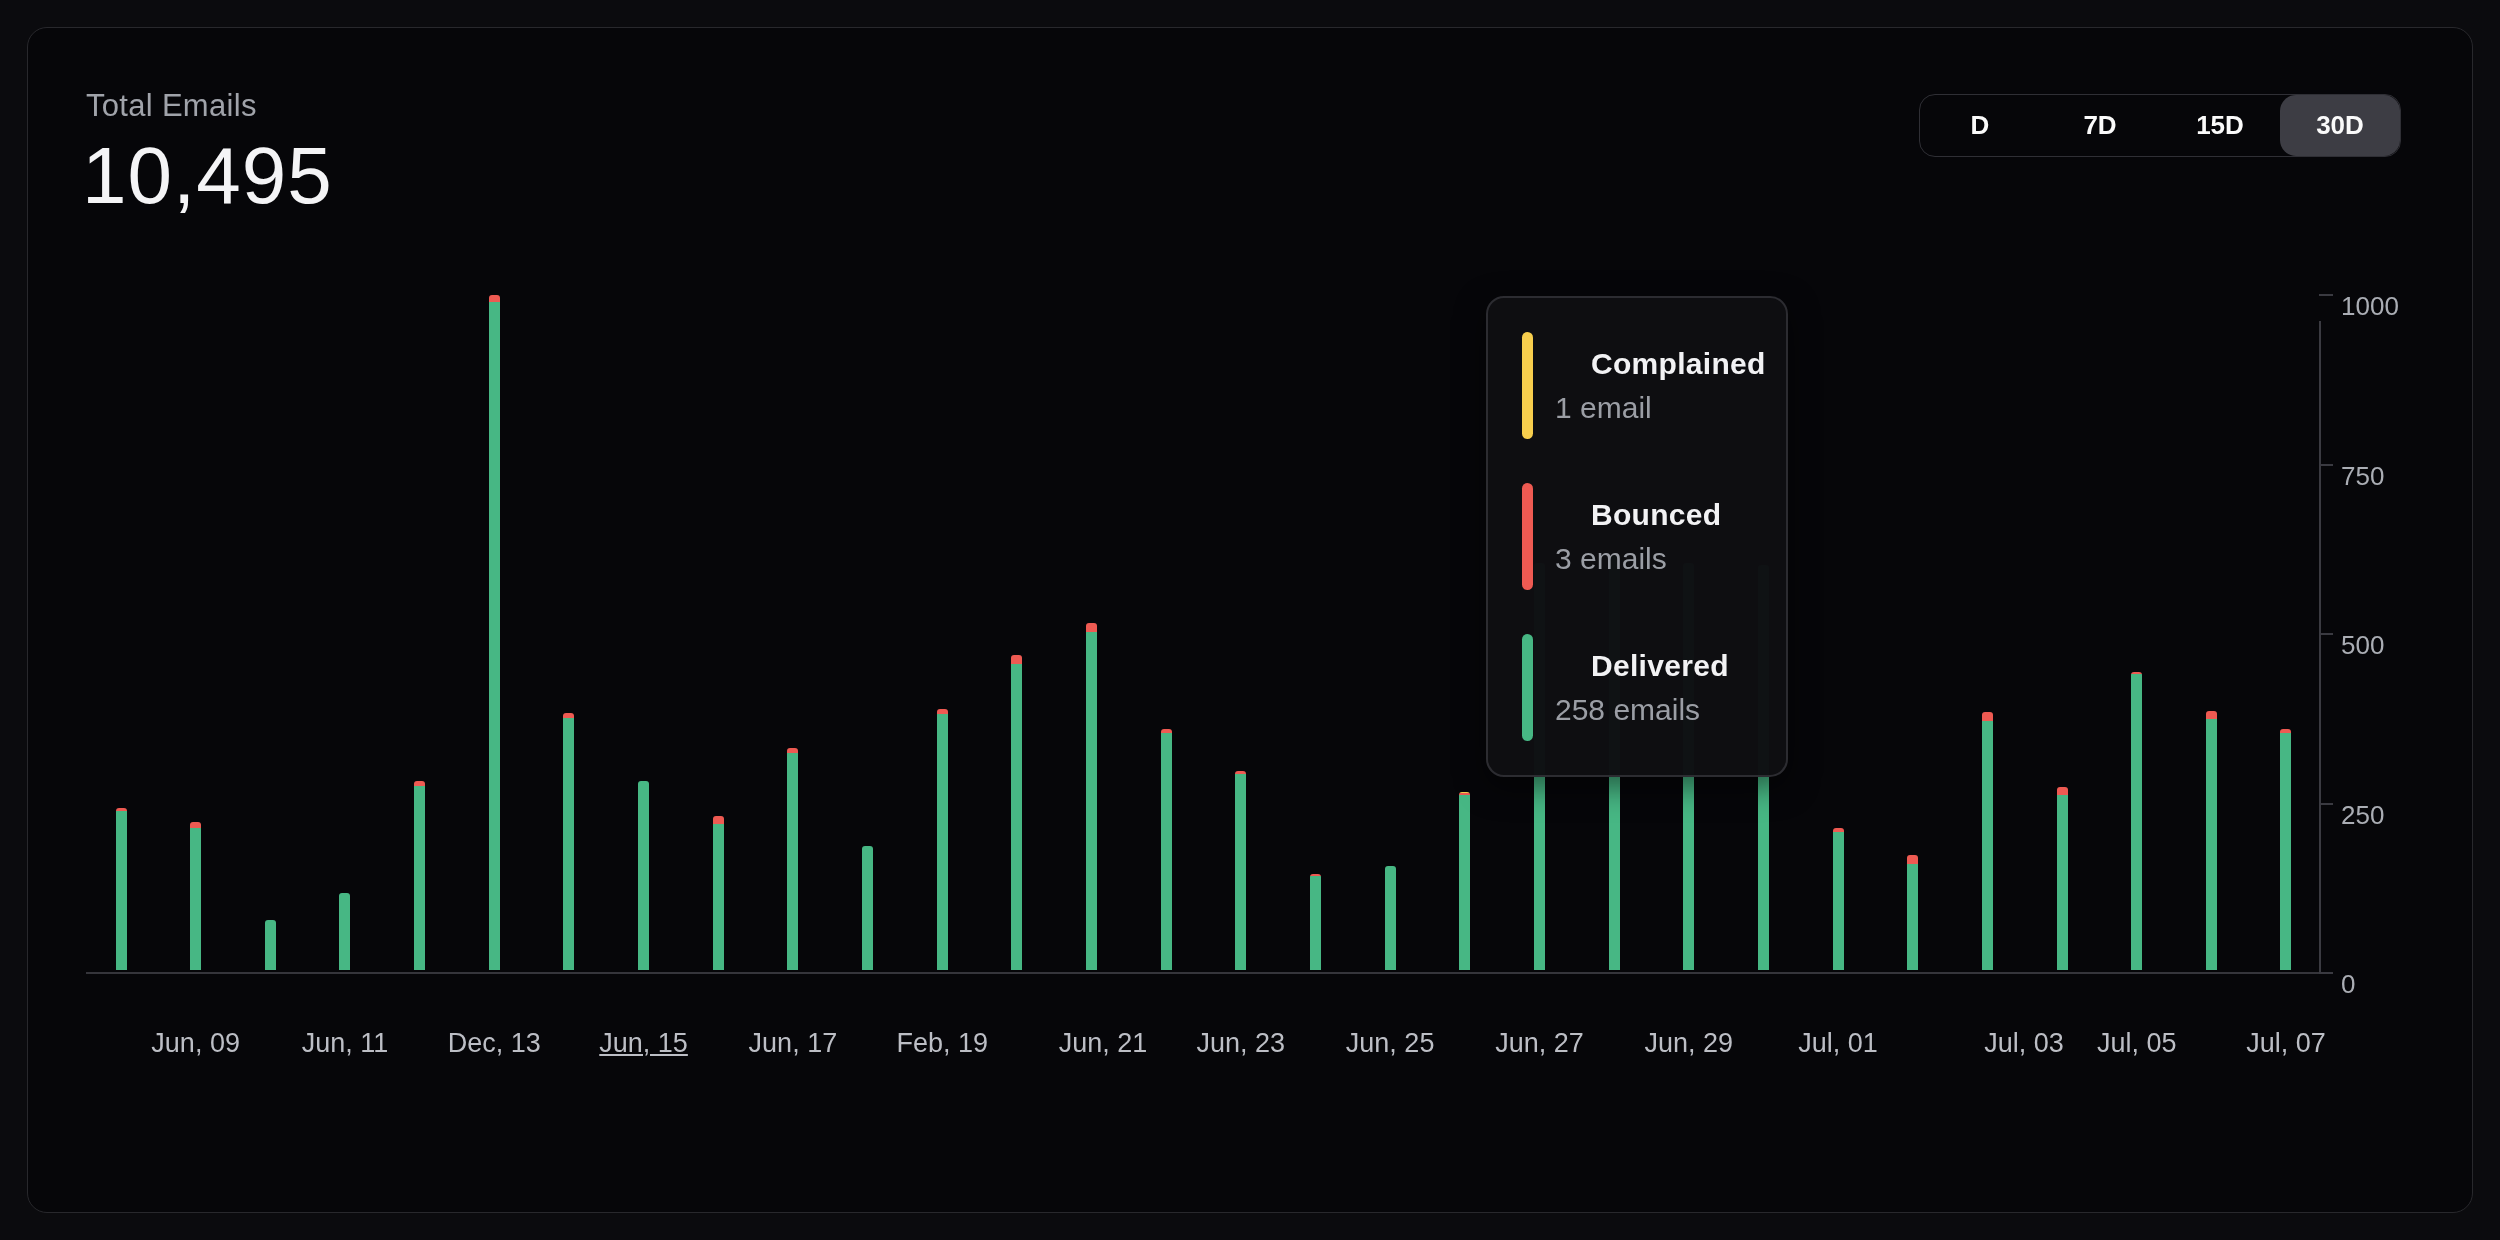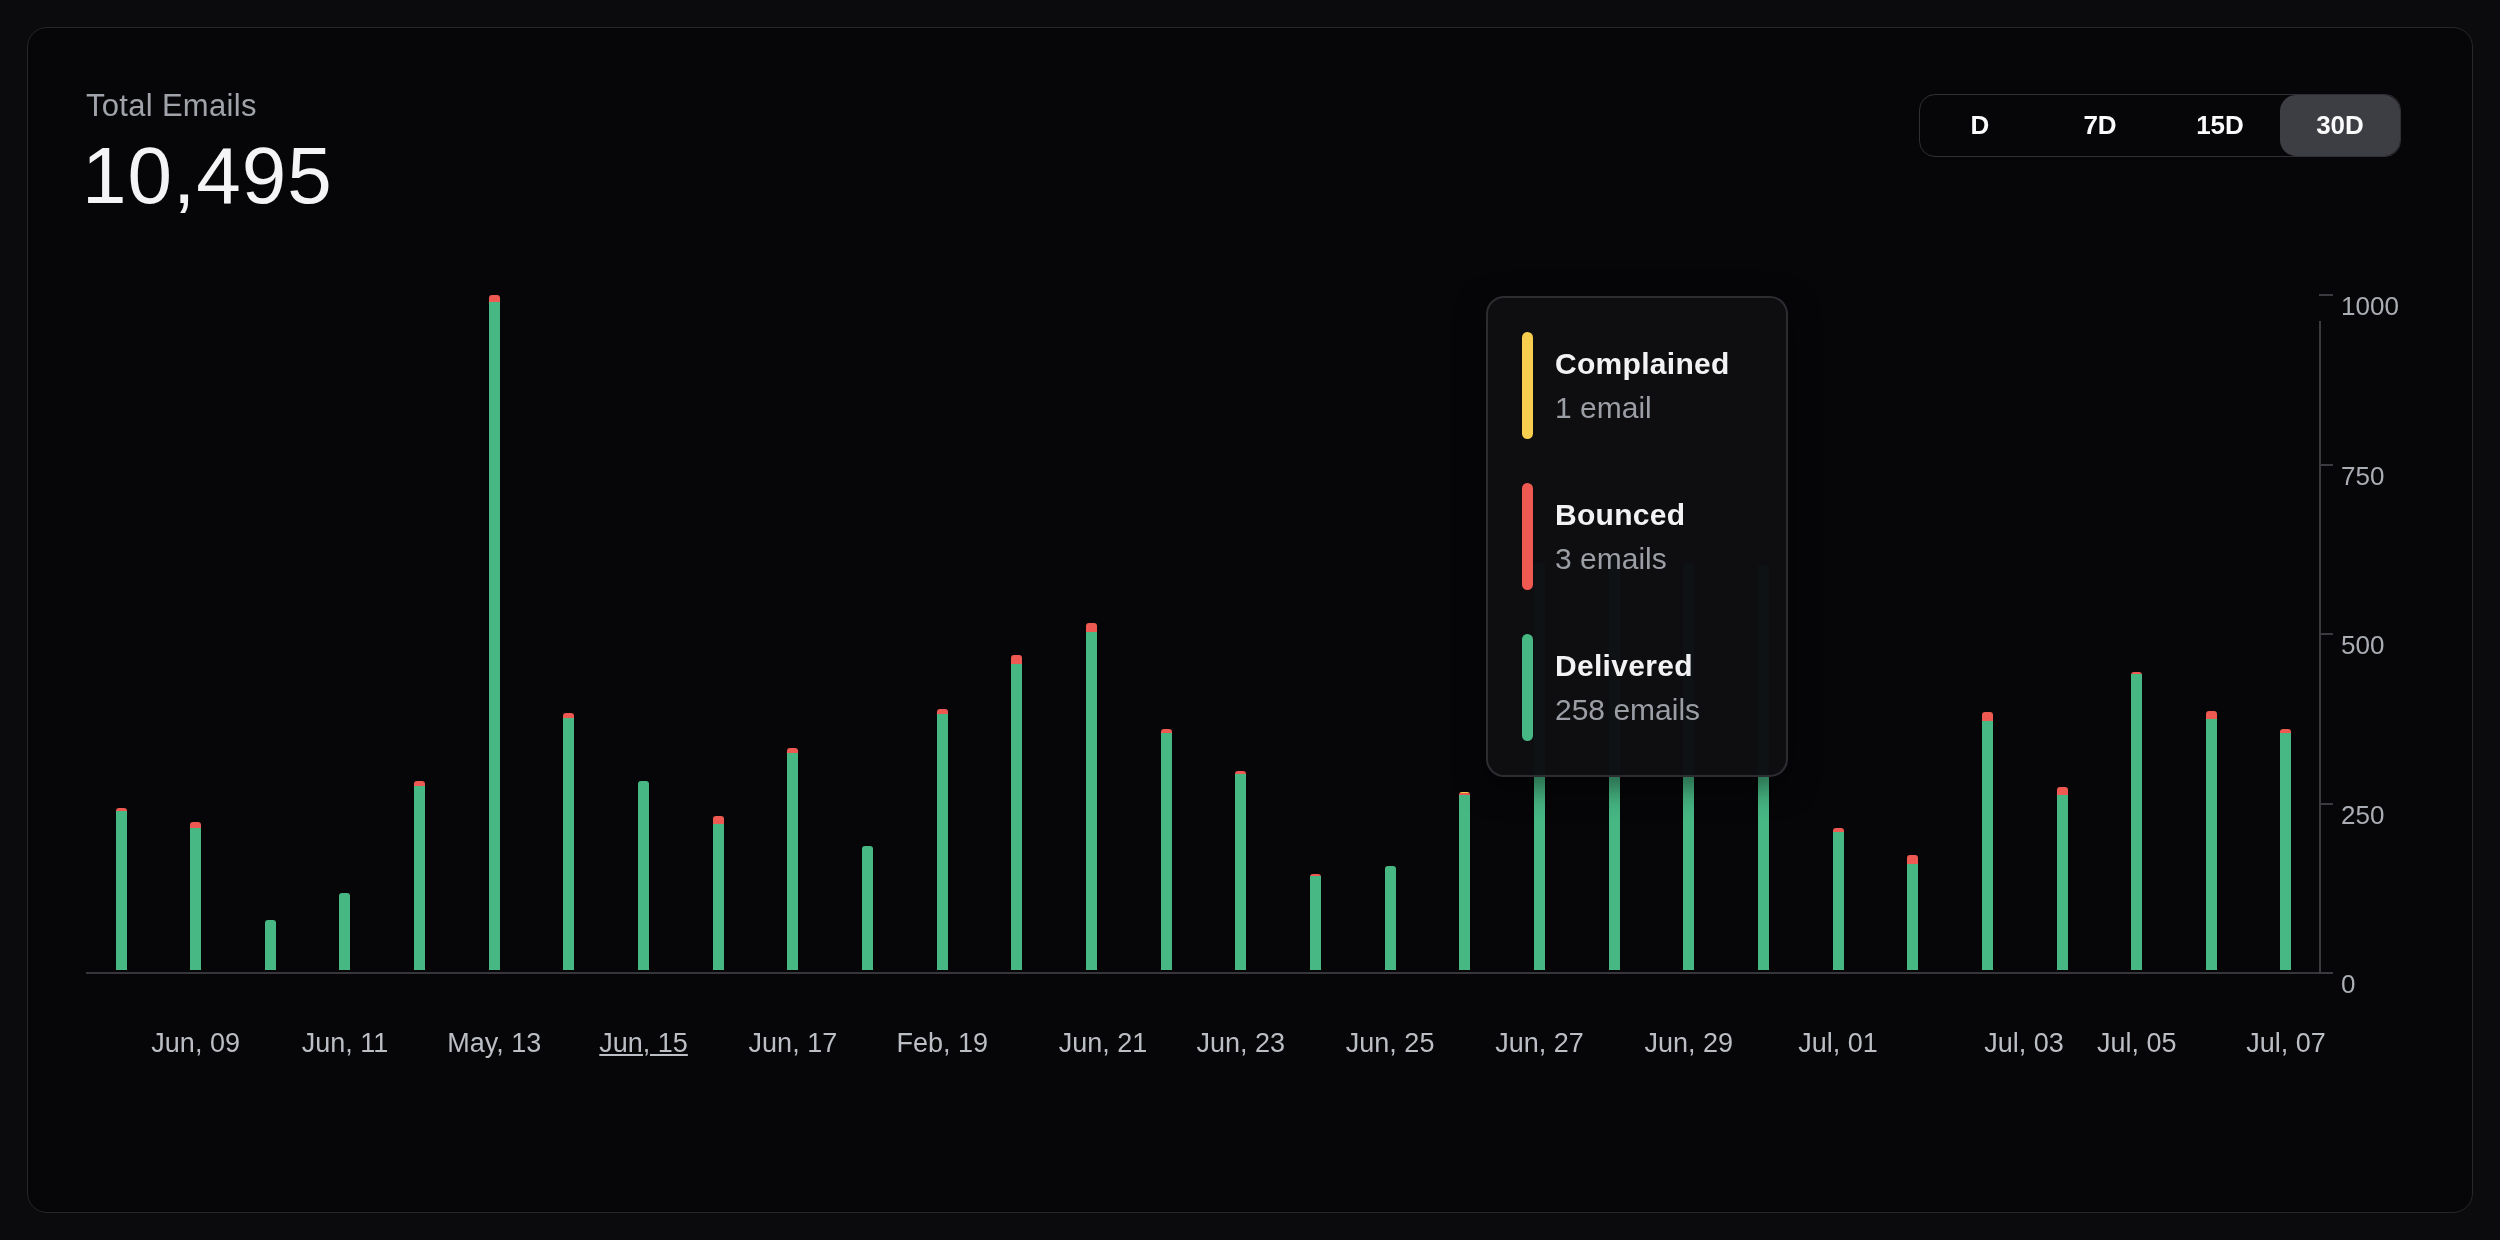--- a/index.html
+++ b/index.html
@@ -86,21 +86,21 @@
     border-radius: 18px;
     padding: 34px 34px;
     display: flex; flex-direction: column; gap: 44px;
     box-shadow: 0 10px 30px rgba(0,0,0,0.5);
   }
   .tooltip-row { display: flex; gap: 22px; align-items: center; }
   .tooltip-swatch {
     width: 11px; height: 107px; border-radius: 6px; flex: 0 0 11px;
   }
   .tooltip-texts { display: flex; flex-direction: column; gap: 10px; }
-  .tooltip-label { font-size: 30px; font-weight: 700; color: #f2f2f4; letter-spacing: 0.3px; }
+  .tooltip-label { font-size: 30px; font-weight: 700; color: #f2f2f4; letter-spacing: 0.3px; margin-left: 36px; }
   .tooltip-value { font-size: 30px; color: #9b9ea5; }
 </style>
 </head>
 <body>
 
 <div class="card">
 
   <div class="header-title">Total Emails</div>
   <div class="header-value">10,495</div>
 
@@ -234,21 +234,21 @@
         <div class="y-tick-mark" style="top: 774.5px;"></div>
         <div class="y-tick-label" style="top: 786.5px;">250</div>
         <div class="y-tick-mark" style="top: 605px;"></div>
         <div class="y-tick-label" style="top: 617px;">500</div>
         <div class="y-tick-mark" style="top: 435.5px;"></div>
         <div class="y-tick-label" style="top: 447.5px;">750</div>
         <div class="y-tick-mark" style="top: 266px;"></div>
         <div class="y-tick-label" style="top: 278px;">1000</div>
         <div class="x-tick-label" style="left: 167.655px;">Jun, 09</div>
         <div class="x-tick-label" style="left: 316.965px;">Jun, 11</div>
-        <div class="x-tick-label" style="left: 466.275px;">May, 13</div>
+        <div class="x-tick-label" style="left: 466.275px;">Dec, 13</div>
         <div class="x-tick-label" style="left: 615.585px; text-decoration: underline;">Jun, 15</div>
         <div class="x-tick-label" style="left: 764.895px;">Jun, 17</div>
         <div class="x-tick-label" style="left: 914.205px;">Feb, 19</div>
         <div class="x-tick-label" style="left: 1075px;">Jun, 21</div>
         <div class="x-tick-label" style="left: 1212.83px;">Jun, 23</div>
         <div class="x-tick-label" style="left: 1362.13px;">Jun, 25</div>
         <div class="x-tick-label" style="left: 1511.44px;">Jun, 27</div>
         <div class="x-tick-label" style="left: 1660.76px;">Jun, 29</div>
         <div class="x-tick-label" style="left: 1810.07px;">Jul, 01</div>
         <div class="x-tick-label" style="left: 1996px;">Jul, 03</div>

